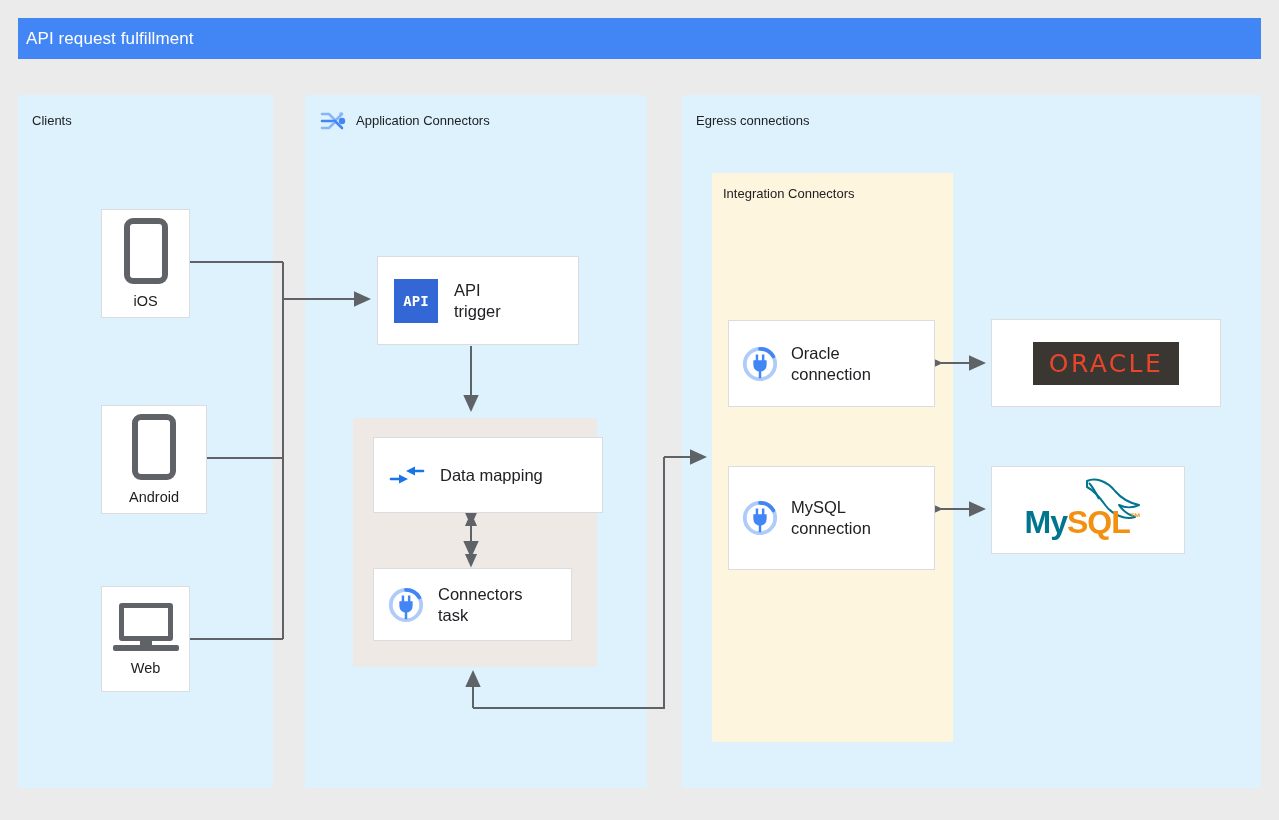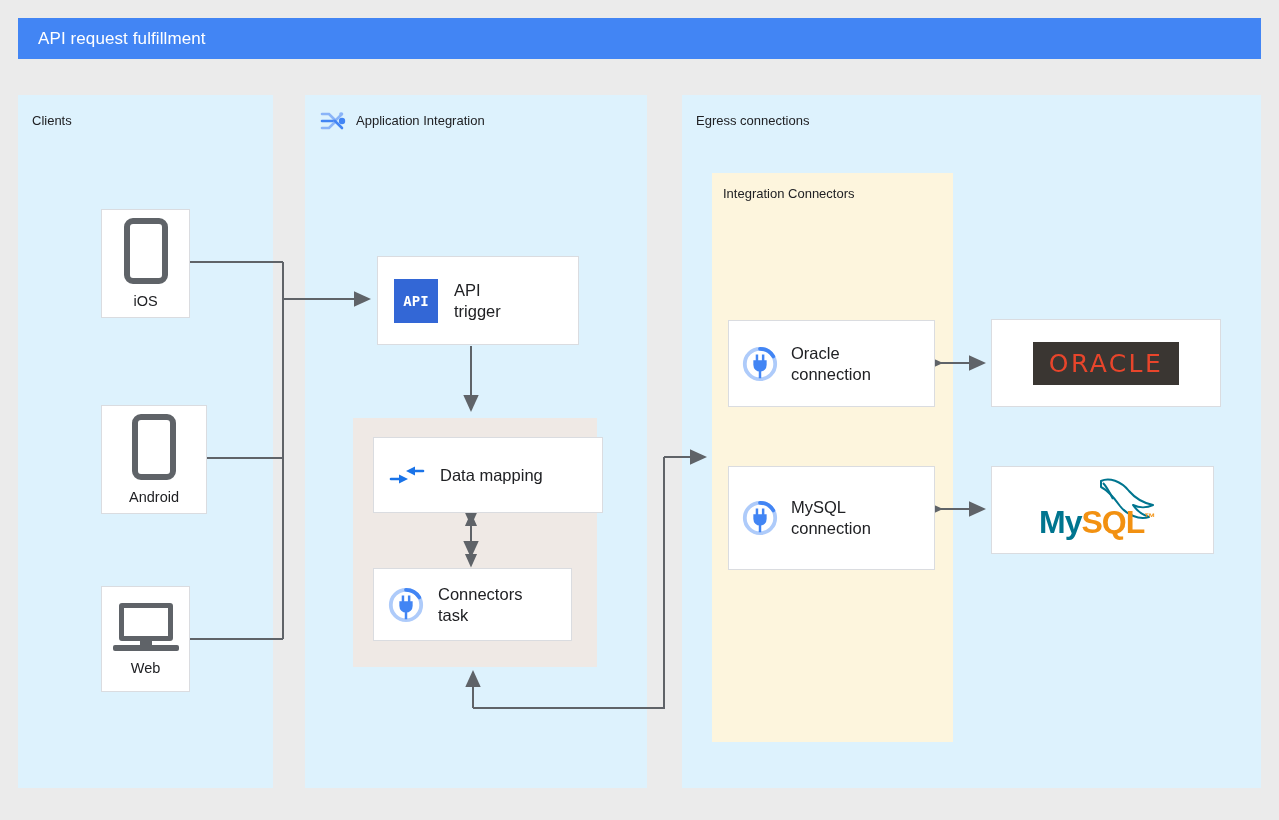--- a/index.html
+++ b/index.html
@@ -10,21 +10,21 @@
     overflow:hidden;position:relative;
   }
   .stage{position:absolute;left:0;top:0;width:1279px;height:820px;}
 
   
   .titlebar{
     position:absolute;left:18px;top:18px;width:1243px;height:41px;
     background:#4285f4;color:#ffffff;
     display:flex;align-items:center;
   }
-  .titlebar .t{font-size:17px;padding-left:20px;letter-spacing:.1px;}
+  .titlebar .t{font-size:17px;padding-left:8px;letter-spacing:.1px;}
 
   
   .panel{position:absolute;background:#ddf2fd;}
   .panel-label{
     position:absolute;font-size:13px;color:#202124;white-space:nowrap;
   }
   #panel-clients{left:18px;top:95px;width:255px;height:693px;}
   #panel-appint{left:305px;top:95px;width:342px;height:693px;}
   #panel-egress{left:682px;top:95px;width:579px;height:693px;}
 
@@ -117,21 +117,21 @@
         <path d="M4 8 L11 8 L17 14" stroke="#8ab4f8"></path>
         <path d="M4 15 L17 15" stroke="#4285f4"></path>
         <path d="M4 22 L11 22 L17 16" stroke="#8ab4f8"></path>
         <path d="M17 15 L24 8" stroke="#8ab4f8"></path>
         <path d="M17 15 L24 22" stroke="#4285f4"></path>
       </g>
       <circle cx="24" cy="15" r="3.2" fill="#4285f4"></circle>
       <circle cx="23" cy="8" r="1.8" fill="#8ab4f8"></circle>
     </svg>
   </div>
-  <div class="panel-label" style="left:356px;top:113px;">Application Integration</div>
+  <div class="panel-label" style="left:356px;top:113px;">Application Connectors</div>
 
   <div class="panel" id="panel-egress"></div>
   <div class="panel-label" style="left:696px;top:113px;">Egress connections</div>
 
   <div class="panel-yellow"></div>
   <div class="panel-label" style="left:723px;top:186px;">Integration Connectors</div>
 
   <div class="panel-beige"></div>
 
   <svg class="edges">
@@ -269,21 +269,21 @@
       <div>connection</div>
     </div>
   </div>
 
   <div class="card" style="left:991px;top:319px;width:230px;height:88px;display:flex;align-items:center;justify-content:center;">
     <div class="oracle-logo">
       <span>ORACLE</span>
     </div>
   </div>
 
-  <div class="card" style="left:991px;top:466px;width:223px;height:88px;display:flex;align-items:center;justify-content:center;">
+  <div class="card" style="left:991px;top:466px;width:194px;height:88px;display:flex;align-items:center;justify-content:center;">
     <div class="mysql-wrap">
       <svg width="76" height="54" viewBox="0 0 76 54" style="position:absolute;left:52px;top:0;">
         <g fill="none" stroke="#00758f" stroke-width="2" stroke-linejoin="round">
           <path d="M14 6 C22 2, 34 6, 42 16 C48 23, 56 28, 66 30 C60 33, 52 33, 46 30
                    C50 36, 56 40, 62 42 C52 45, 40 40, 33 31 C28 24, 22 16, 14 12 z"></path>
           <path d="M16 8 C20 12, 23 18, 26 24"></path>
         </g>
       </svg>
       <div class="mysql-text">
         <span class="my">My</span><span class="sql">SQL</span><span class="tm">™</span>

